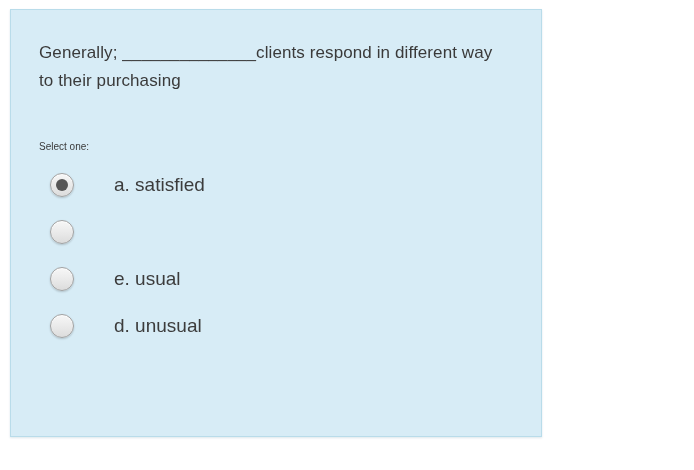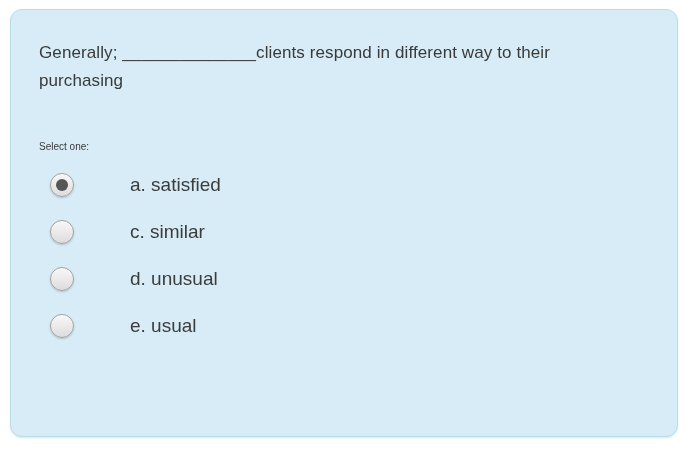--- a/index.html
+++ b/index.html
@@ -8,24 +8,24 @@
     --text-color:#3a3a3a;
     --radio-dot:#565656;
   }
   *{box-sizing:border-box;margin:0;padding:0;}
   html,body{width:694px;height:470px;background:#ffffff;overflow:hidden;}
   body{font-family:"Liberation Sans","DejaVu Sans",sans-serif;color:var(--text-color);}
 
   .question-card{
     position:absolute;
     left:10px;top:9px;
-    width:668px;height:428px;
+    width:532px;height:428px;
     background:var(--card-bg);
     border:1px solid var(--card-border);
-    border-radius:12px;
+    border-radius:0;
     box-shadow:0 1px 2px rgba(120,160,180,0.25);
     padding:29px 30px 0 28px;
   }
 
   .question-text{
     font-size:17px;
     line-height:28px;
     font-weight:500;
     letter-spacing:.1px;
     max-width:575px;
@@ -60,21 +60,21 @@
     box-shadow:inset 0 1px 1px rgba(255,255,255,.85), 0 1px 2px rgba(0,0,0,.18);
     display:flex;align-items:center;justify-content:center;
   }
   .option-row.selected .radio::after{
     content:"";
     width:12px;height:12px;
     border-radius:50%;
     background:var(--radio-dot);
   }
   .option-label{
-    margin-left:56px;
+    margin-left:40px;
     font-size:19px;
     font-weight:400;
     color:#3c3c3c;
   }
 </style>
 </head>
 <body>
 
 <div class="question-card">
 
@@ -85,27 +85,26 @@
   <ul class="options">
 
     <li class="option-row selected">
       <span class="radio"></span>
       <span class="option-label">a. satisfied</span>
     </li>
 
 
     <li class="option-row">
       <span class="radio"></span>
-      <span class="option-label">c. similar</span>
+    </li>
+
+    <li class="option-row">
+      <span class="radio"></span>
+      <span class="option-label">e. usual</span>
     </li>
 
     <li class="option-row">
       <span class="radio"></span>
       <span class="option-label">d. unusual</span>
     </li>
 
-    <li class="option-row">
-      <span class="radio"></span>
-      <span class="option-label">e. usual</span>
-    </li>
-
   </ul>
 </div>
 
 </body></html>

